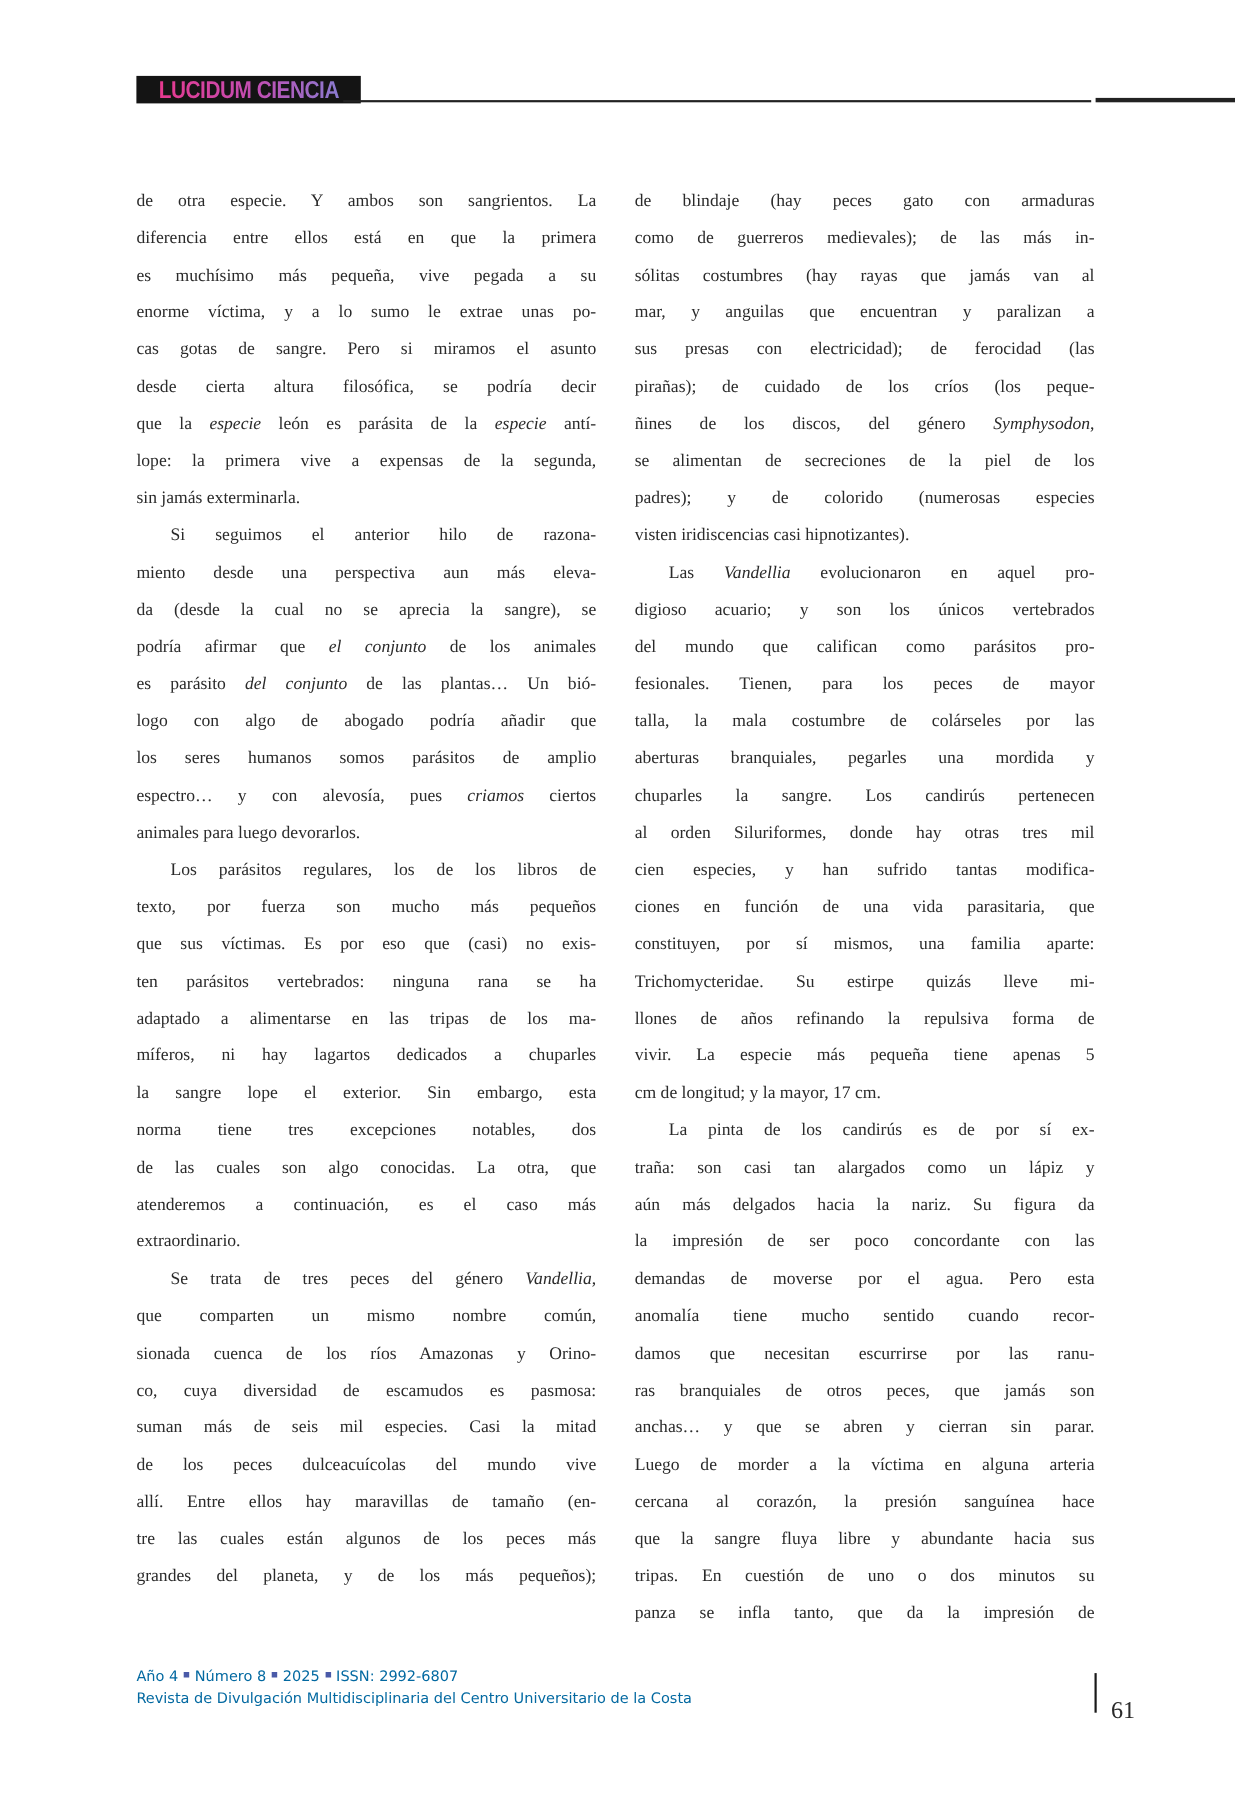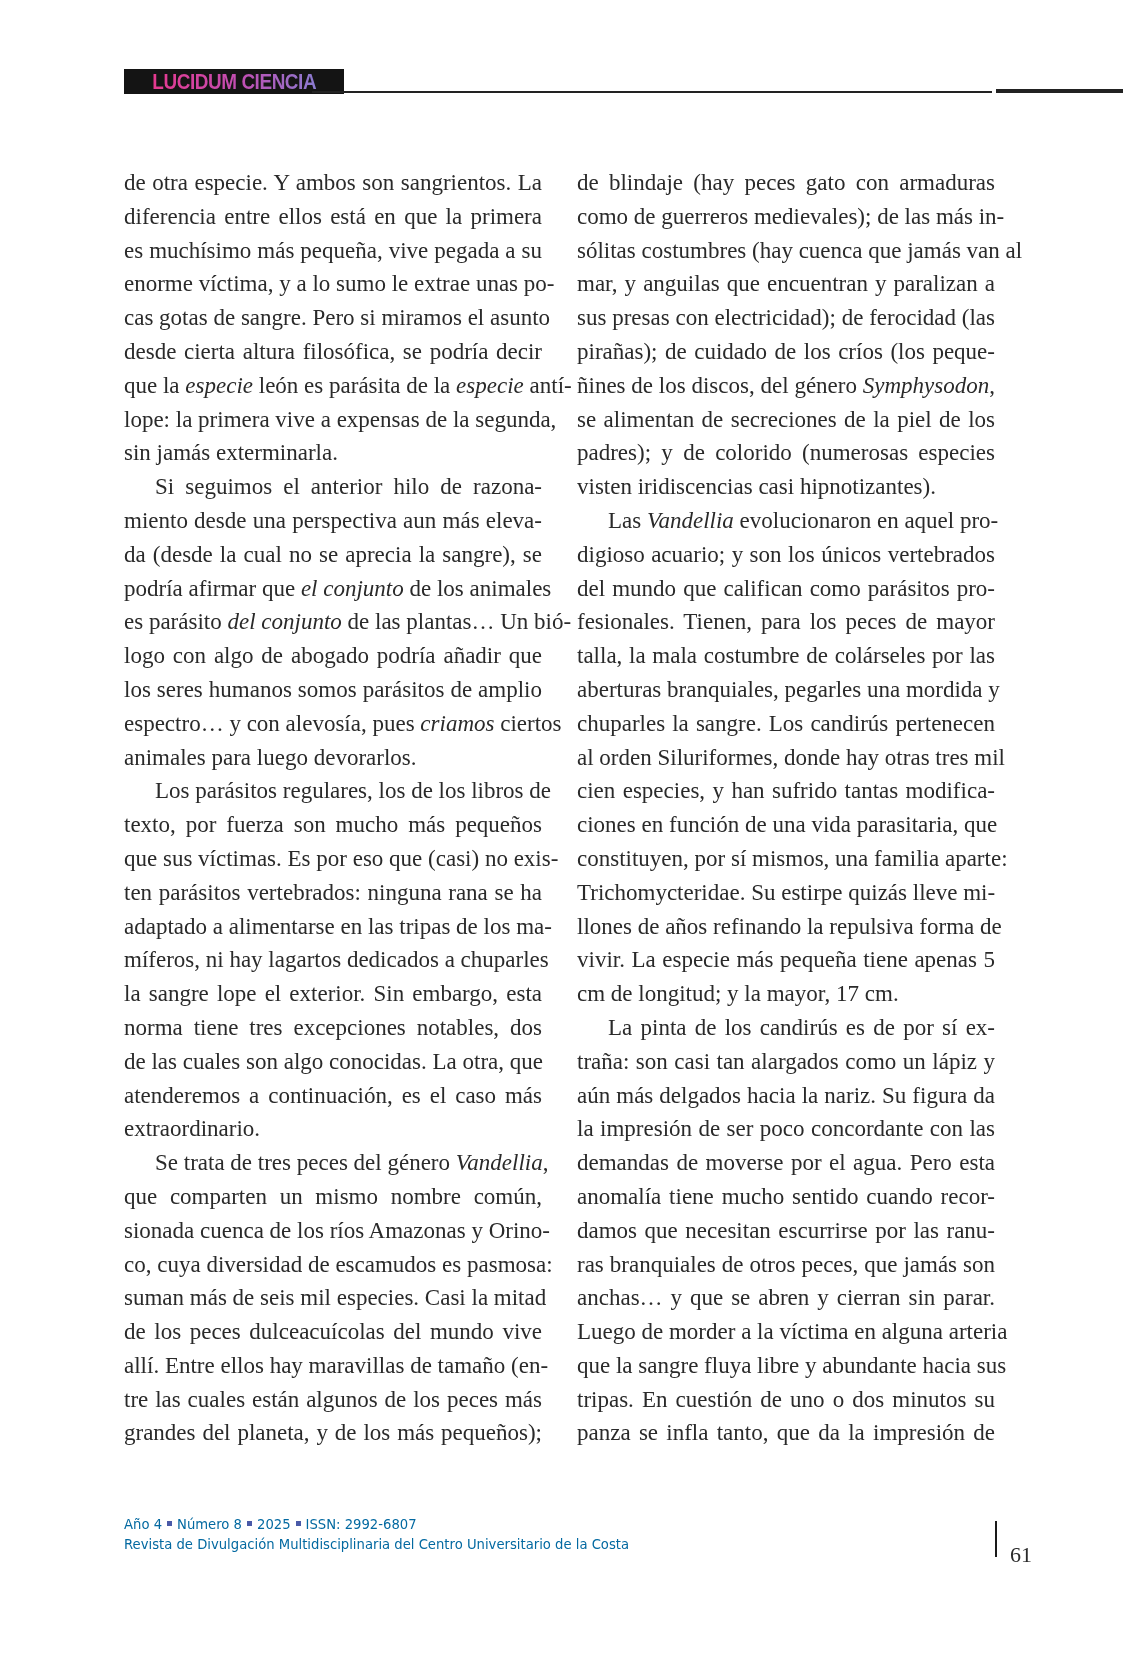--- a/index.html
+++ b/index.html
@@ -1,37 +1,37 @@
 <!DOCTYPE html>
 <html><head>
 <meta charset="utf-8">
 <style>
   html, body { margin: 0; padding: 0; background: #ffffff; }
   body { width: 1123px; height: 1654px; position: relative; overflow: hidden; }
   .header-box {
-    position: absolute; left: 124px; top: 69px; height: 25px; width: 220px;
+    position: absolute; left: 124px; top: 69px; height: 25px; width: 204px;
     background: #141414; display: flex; align-items: center; justify-content: center;
   }
   .header-title {
     font-family: "Liberation Sans", sans-serif; font-weight: bold; font-size: 22px;
     letter-spacing: -0.5px; transform: scaleX(0.86); transform-origin: center;
     background: linear-gradient(90deg, #e6398f 0%, #c04fb4 55%, #8a7bd0 100%);
     -webkit-background-clip: text; background-clip: text; color: transparent;
     white-space: nowrap; line-height: 25px;
   }
   .header-rule {
     position: absolute; left: 312px; top: 91px; width: 680px; height: 2px; background: #222;
   }
   .header-rule-thick {
     position: absolute; left: 996px; top: 89px; width: 127px; height: 4px; background: #222;
   }
   .column {
     position: absolute; top: 166px; width: 418px;
     font-family: "Liberation Serif", "DejaVu Serif", serif;
-    font-size: 23px; line-height: 33.8px; color: #2a2a2a;
+    font-size: 16px; line-height: 33.8px; color: #2a2a2a;
     text-align: justify; hyphens: manual;
   }
   .col-left { left: 124px; }
   .col-right { left: 577px; }
   .column .line { display: block; text-align: justify; text-align-last: justify; white-space: nowrap; height: 33.8px; }
   .column .line.last { text-align-last: left; }
   .footer-meta {
     position: absolute; left: 124px; top: 1515px;
     font-family: "DejaVu Sans", sans-serif; font-size: 13.2px; color: #0369a1; line-height: 20px;
   }
@@ -97,21 +97,21 @@
       <span class="line"><span>de los peces dulceacuícolas del mundo vive</span></span>
       <span class="line"><span>allí. Entre ellos hay maravillas de tamaño (en-</span></span>
       <span class="line"><span>tre las cuales están algunos de los peces más</span></span>
       <span class="line"><span>grandes del planeta, y de los más pequeños);</span></span>
     </div>
   </div>
 <div class="column col-right">
     <div>
       <span class="line"><span>de blindaje (hay peces gato con armaduras</span></span>
       <span class="line"><span>como de guerreros medievales); de las más in-</span></span>
-      <span class="line"><span>sólitas costumbres (hay cuenca que jamás van al</span></span>
+      <span class="line"><span>sólitas costumbres (hay rayas que jamás van al</span></span>
       <span class="line"><span>mar, y anguilas que encuentran y paralizan a</span></span>
       <span class="line"><span>sus presas con electricidad); de ferocidad (las</span></span>
       <span class="line"><span>pirañas); de cuidado de los críos (los peque-</span></span>
       <span class="line"><span>ñines de los discos, del género </span><em>Symphysodon</em><span>,</span></span>
       <span class="line"><span>se alimentan de secreciones de la piel de los</span></span>
       <span class="line"><span>padres); y de colorido (numerosas especies</span></span>
       <span class="line last"><span>visten iridiscencias casi hipnotizantes).</span></span>
     </div>
     <div>
       <span class="line" style="padding-left: 31px;"><span>Las </span><em>Vandellia</em><span> evolucionaron en aquel pro-</span></span>
@@ -134,20 +134,21 @@
       <span class="line" style="padding-left: 31px;"><span>La pinta de los candirús es de por sí ex-</span></span>
       <span class="line"><span>traña: son casi tan alargados como un lápiz y</span></span>
       <span class="line"><span>aún más delgados hacia la nariz. Su figura da</span></span>
       <span class="line"><span>la impresión de ser poco concordante con las</span></span>
       <span class="line"><span>demandas de moverse por el agua. Pero esta</span></span>
       <span class="line"><span>anomalía tiene mucho sentido cuando recor-</span></span>
       <span class="line"><span>damos que necesitan escurrirse por las ranu-</span></span>
       <span class="line"><span>ras branquiales de otros peces, que jamás son</span></span>
       <span class="line"><span>anchas… y que se abren y cierran sin parar.</span></span>
       <span class="line"><span>Luego de morder a la víctima en alguna arteria</span></span>
+      <span class="line"><span>cercana al corazón, la presión sanguínea hace</span></span>
       <span class="line"><span>que la sangre fluya libre y abundante hacia sus</span></span>
       <span class="line"><span>tripas. En cuestión de uno o dos minutos su</span></span>
       <span class="line"><span>panza se infla tanto, que da la impresión de</span></span>
     </div>
   </div>
 
 <div class="footer-meta">
   <div>
     <span>Año 4</span><span class="sq"></span><span>Número 8</span><span class="sq"></span><span>2025</span><span class="sq"></span><span>ISSN: 2992-6807</span>
   </div>

